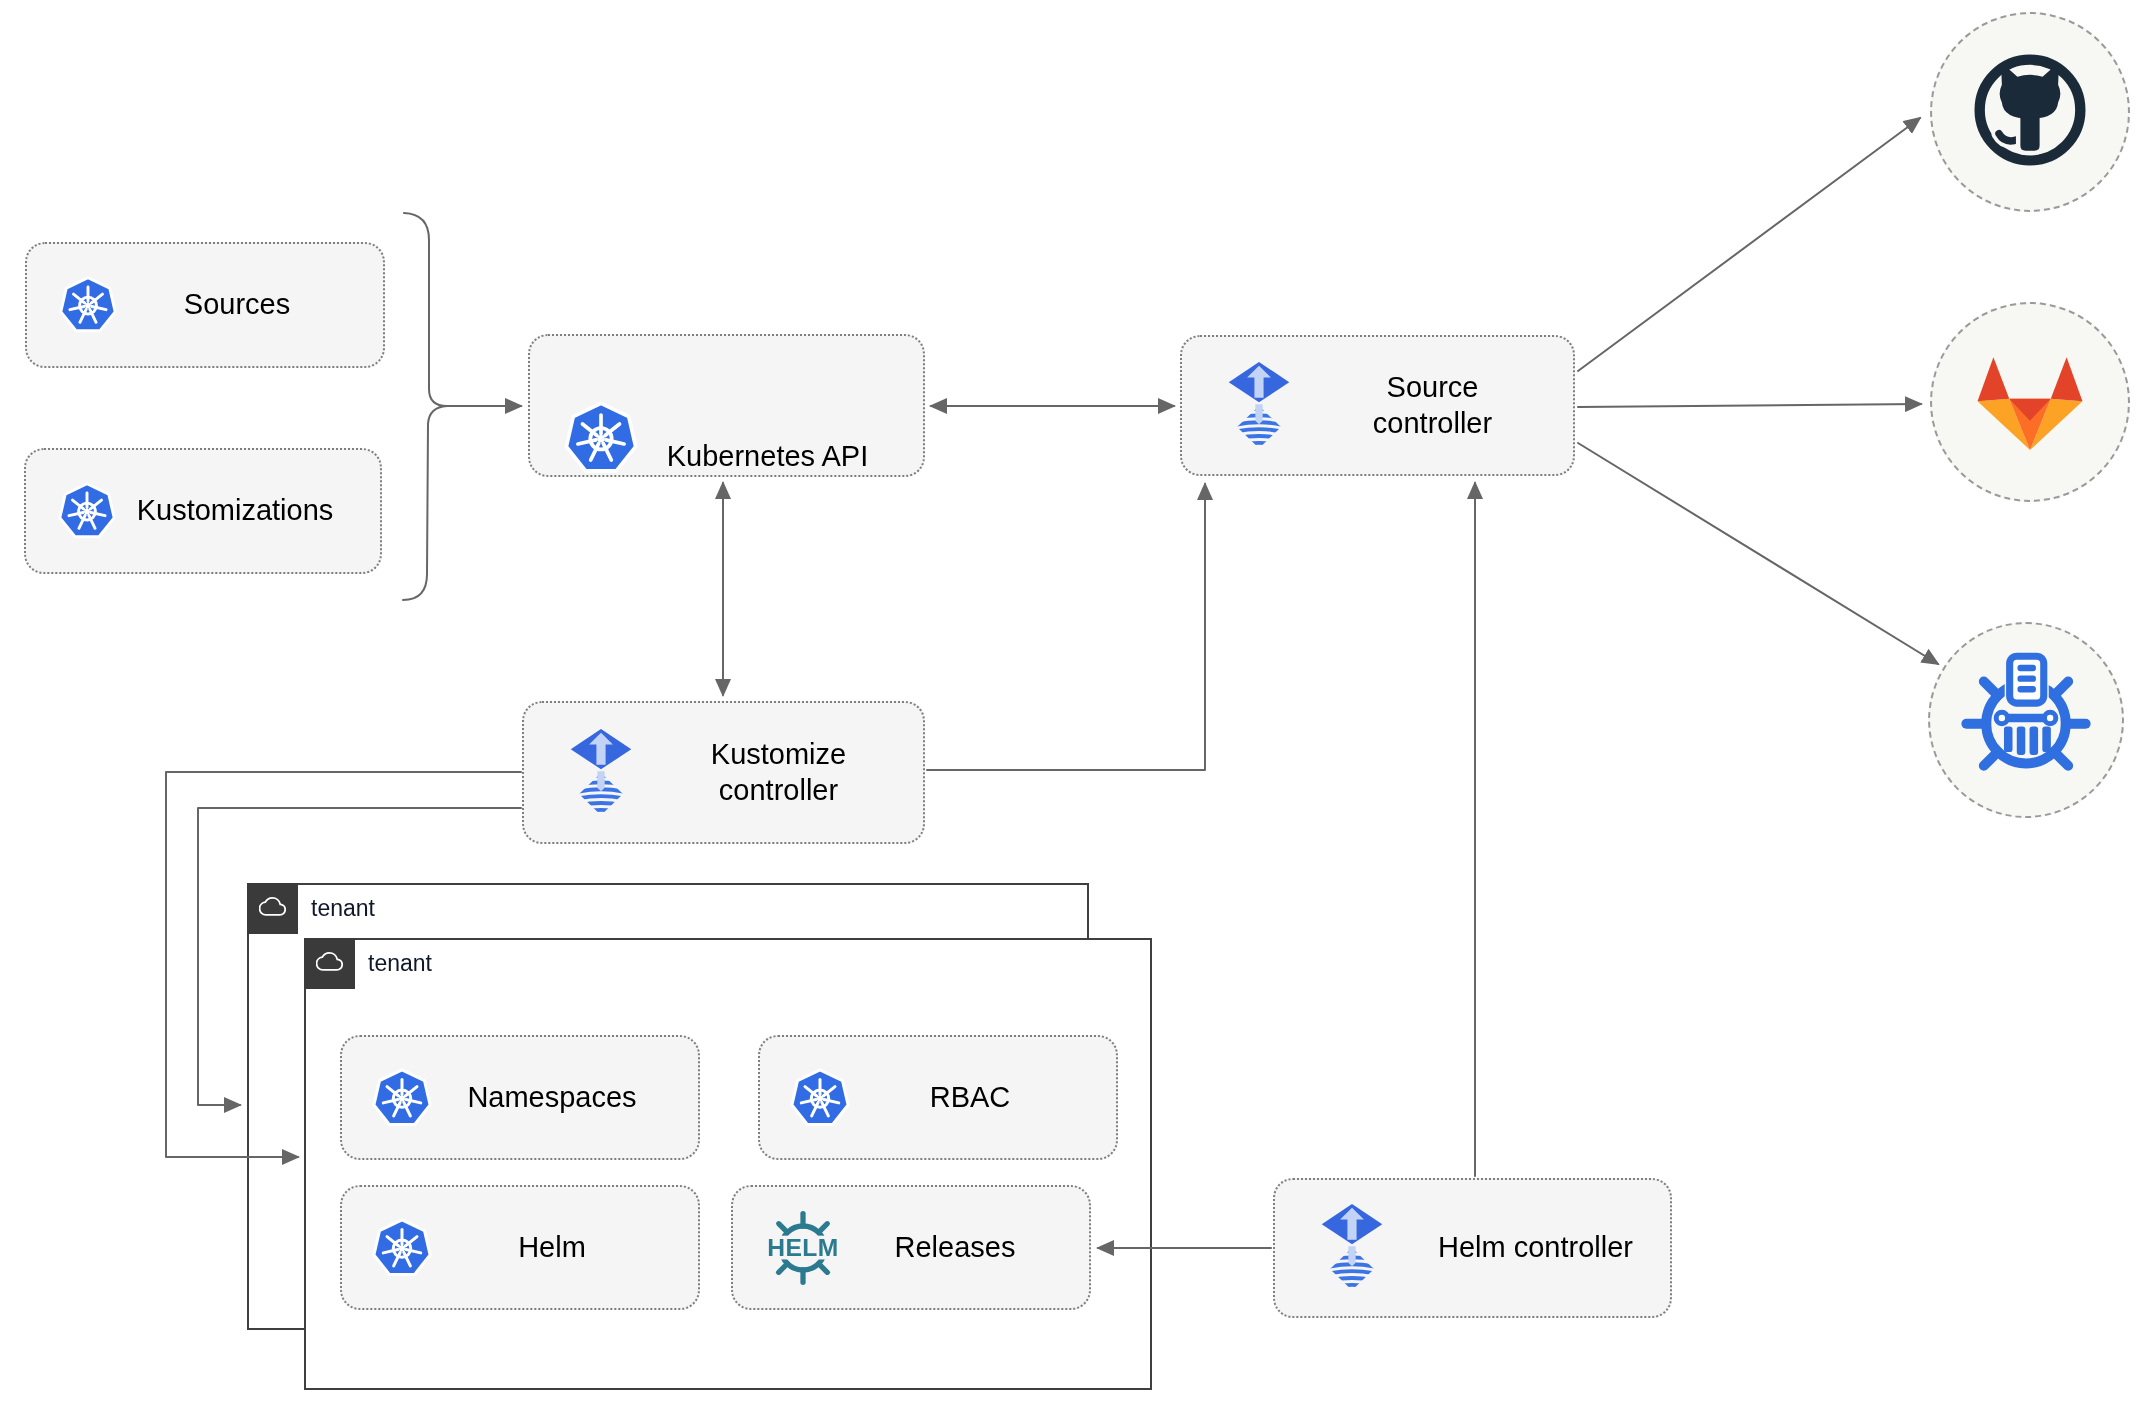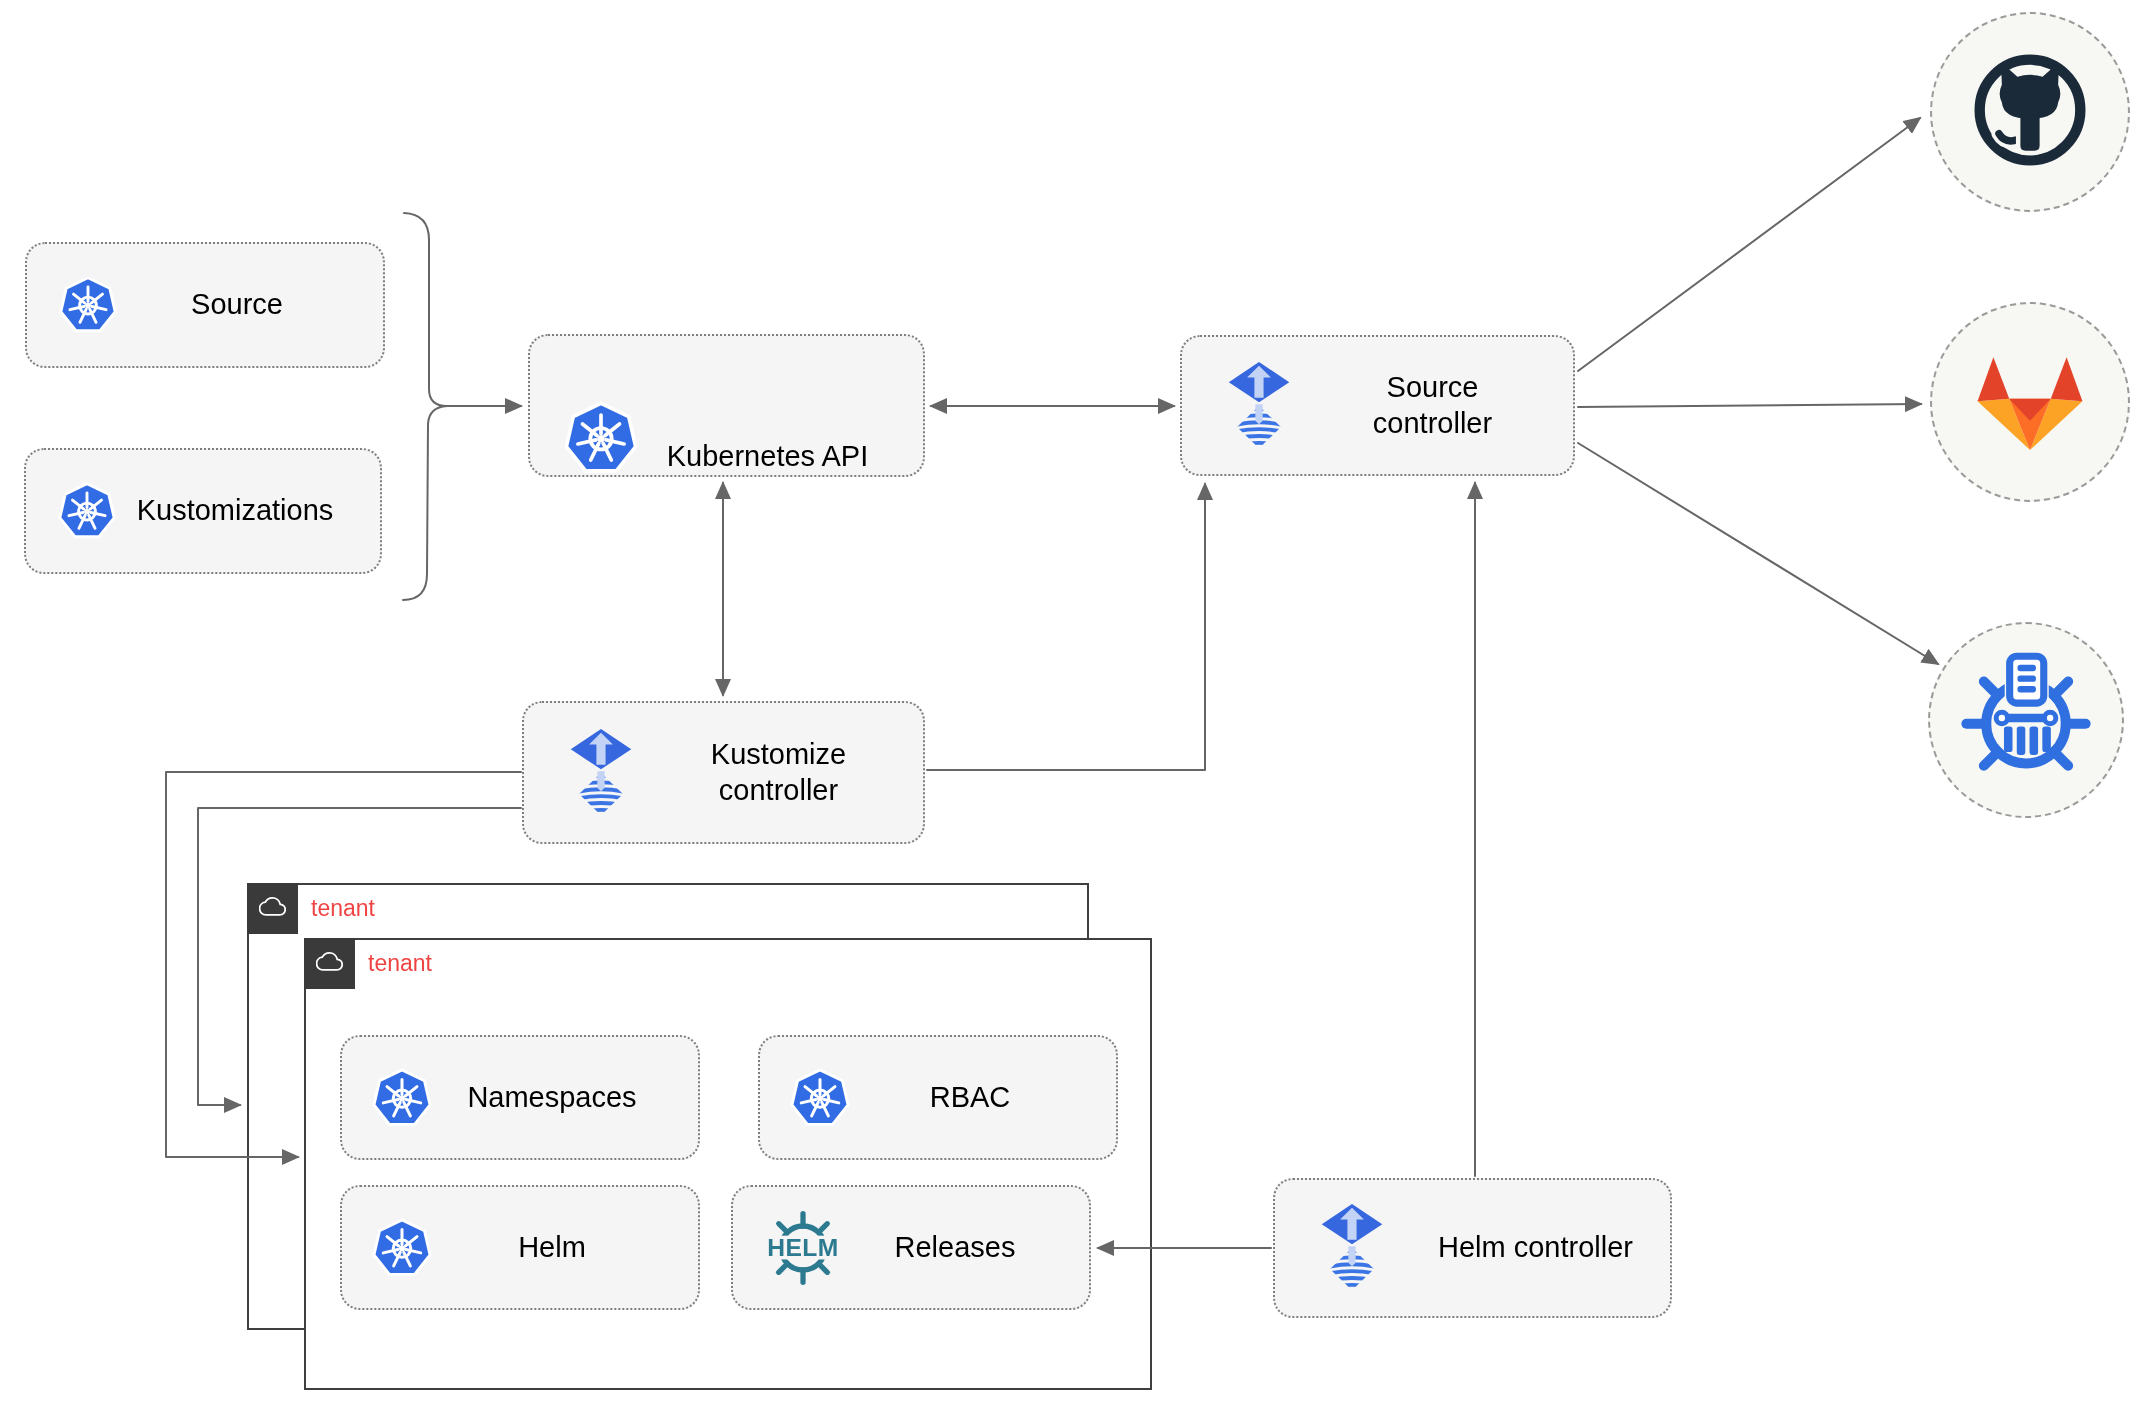--- a/index.html
+++ b/index.html
@@ -23,21 +23,21 @@
   .tenant {
     position:absolute; box-sizing:border-box; background:#ffffff;
     border:2px solid #3f3f3f;
   }
   .tenant .hdr {
     position:absolute; top:-2px; left:-2px; width:51px; height:51px;
     background:#3a3a3a; display:flex; align-items:center; justify-content:center;
   }
   .tenant .tlabel {
     position:absolute; top:-2px; left:62px; height:51px; display:flex; align-items:center;
-    font-size:23px; color:#ef4444;
+    font-size:23px; color:#0f172a;
   }
   
   .remote {
     position:absolute; box-sizing:border-box; border:2px dashed #9a9a9a; border-radius:50%;
     background:#F7F7F3; display:flex; align-items:center; justify-content:center; z-index:12;
   }
   .connectors { position:absolute; left:0; top:0; z-index:40; pointer-events:none; }
   .defs-holder { position:absolute; width:0; height:0; overflow:hidden; }
 </style>
 </head>
@@ -79,21 +79,21 @@
       </symbol>
     </defs>
   </svg>
 
   <div class="node" style="left:25px; top:242px; width:360px; height:126px;">
     <span class="icon" style="margin-left:32px;">
       <svg width="58" height="58">
           <use href="#sym-k8s"></use>
         </svg>
     </span>
-    <span class="lbl">Source</span>
+    <span class="lbl">Sources</span>
   </div>
 
   <div class="node" style="left:24px; top:448px; width:358px; height:126px;">
     <span class="icon" style="margin-left:32px;">
       <svg width="58" height="58">
           <use href="#sym-k8s"></use>
         </svg>
     </span>
     <span class="lbl">Kustomizations</span>
   </div>

